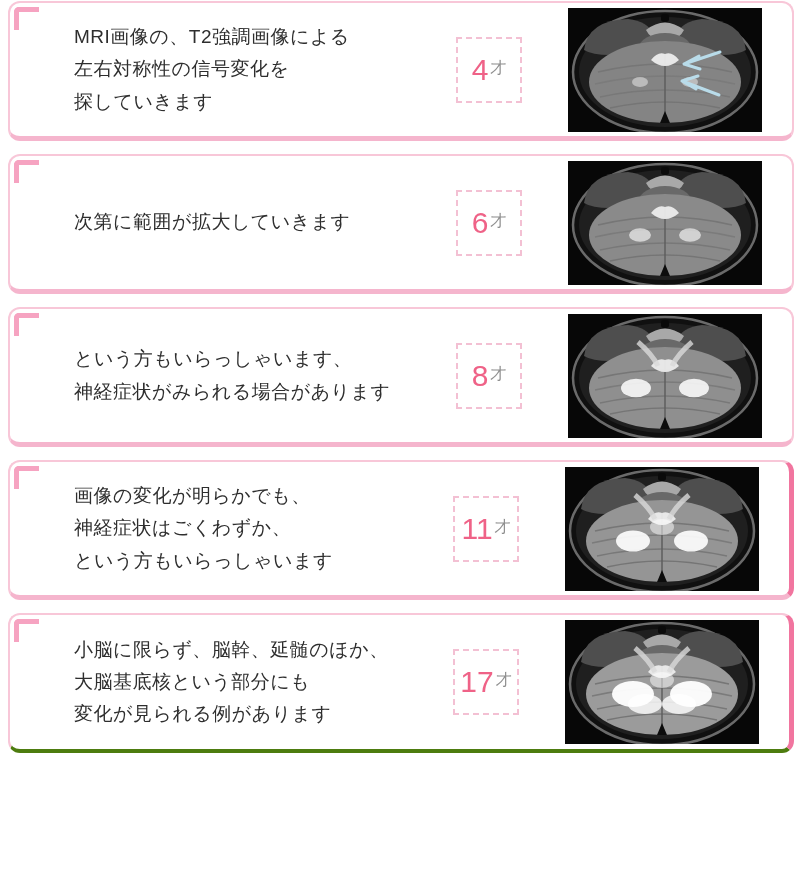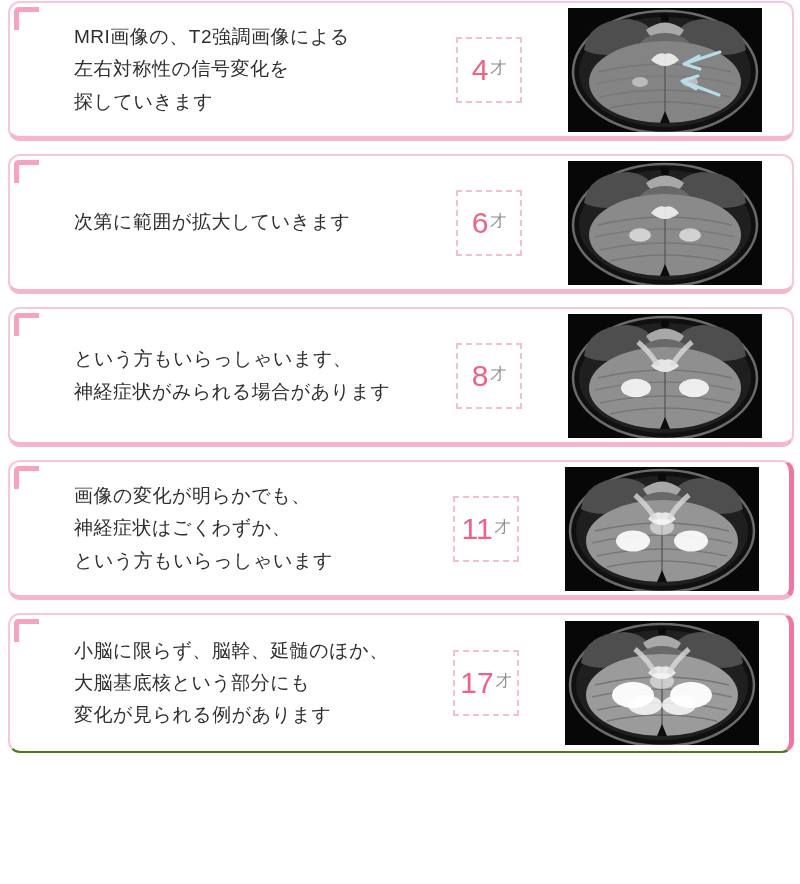--- a/index.html
+++ b/index.html
@@ -23,21 +23,21 @@
     border:2px solid #f8c7d8;
     border-bottom:5px solid #f5b5cd;
     border-radius:12px;
     display:flex;
     align-items:center;
   }
   .card.dark-right{
     border-right:5px solid #f1759f;
   }
   .card.dark-bottom{
-    border-bottom:2px solid #4d7c0f;
+    border-bottom:4px solid #4d7c0f;
   }
   .corner{
     position:absolute;
     top:4px;
     left:4px;
     width:20px;
     height:18px;
     border-top:5px solid #f6a3c1;
     border-left:5px solid #f6a3c1;
     border-top-left-radius:5px;

